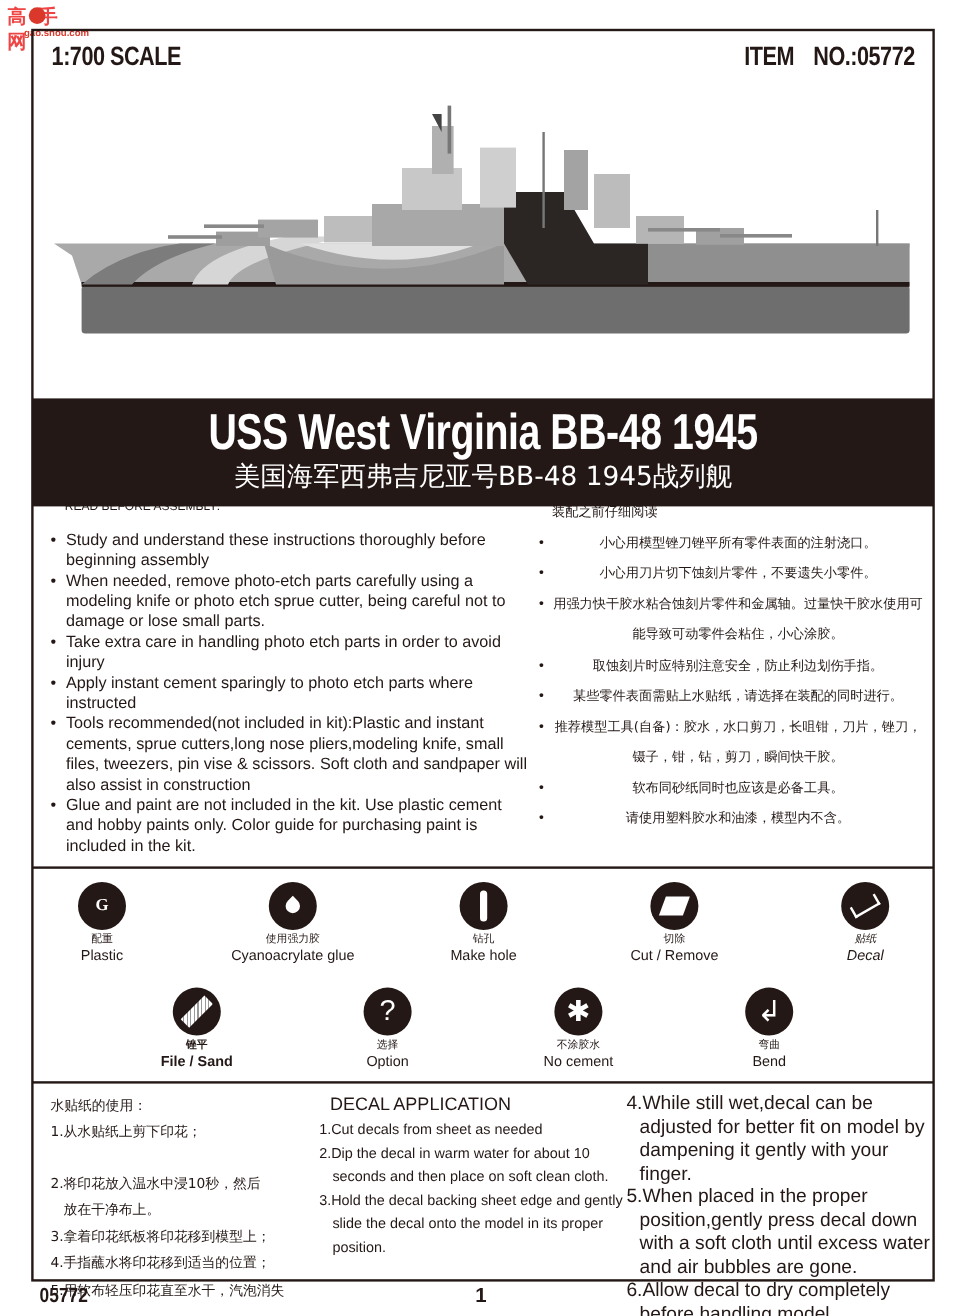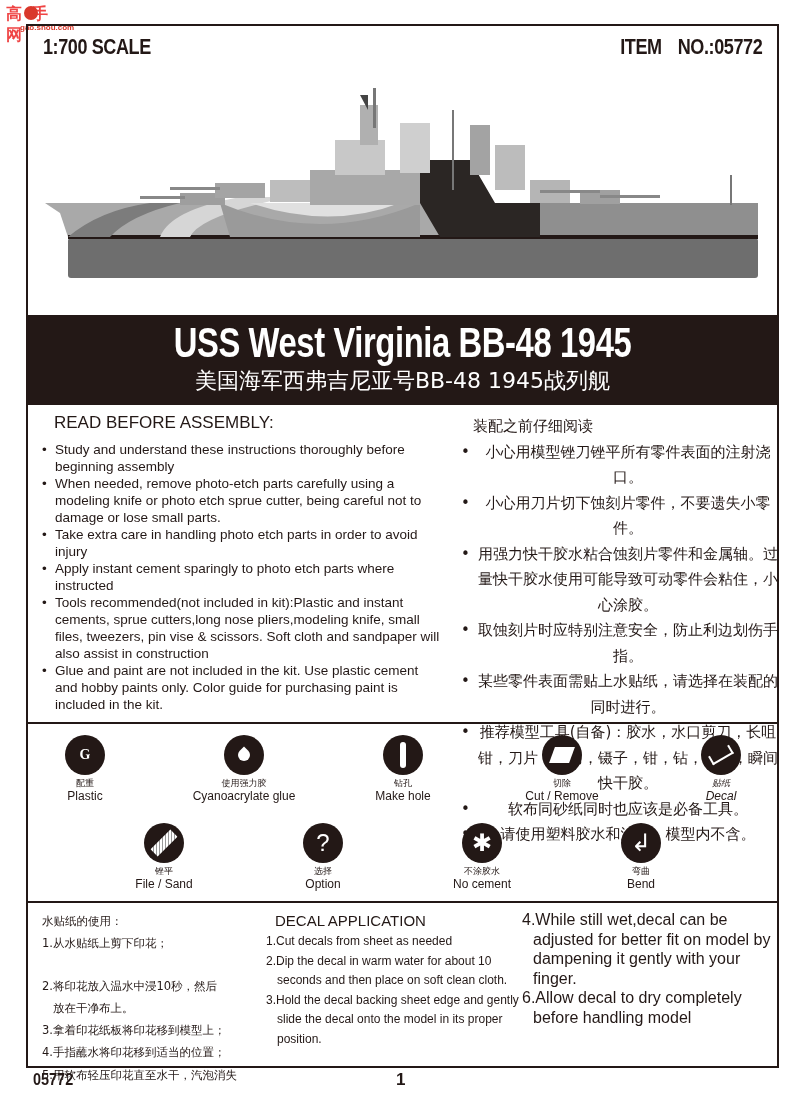--- a/index.html
+++ b/index.html
@@ -6,28 +6,28 @@
   body { width: 800px; height: 1097px; background: #ffffff; position: relative; overflow: hidden;
          font-family: "Liberation Sans", sans-serif; color: #231816; }
   .logo { position: absolute; left: 4px; top: 4px; width: 70px; height: 30px; }
   .logo .l1 { position: absolute; left: 2px; top: 0; font-size: 16px; font-weight: bold; color: #ef4444; letter-spacing: 10px; font-family: "DejaVu Sans", sans-serif; }
   .logo .dot { position: absolute; left: 20px; top: 2px; width: 14px; height: 14px; border-radius: 50%; background: #d9382b; }
   .logo .l2 { position: absolute; left: 16px; top: 19px; font-size: 8px; color: #d9382b; font-weight: bold; }
   .frame { position: absolute; left: 26px; top: 24px; width: 753px; height: 1044px; border: 2px solid #231816; }
   .scale { position: absolute; left: 43px; top: 34px; font-size: 22px; font-weight: bold; font-family: "Liberation Sans", sans-serif; transform: scaleX(0.82); transform-origin: left; letter-spacing: -0.5px; }
   .item { position: absolute; right: 38px; top: 34px; font-size: 22px; font-weight: bold; transform: scaleX(0.82); transform-origin: right; letter-spacing: -0.5px; word-spacing: 14px; }
   .ship { position: absolute; left: 40px; top: 85px; width: 720px; height: 195px; }
-  .banner { position: absolute; left: 27px; top: 315px; width: 751px; height: 90px; background: #231816; color: #fff; text-align: center; }
+  .banner { position: absolute; left: 27px; top: 332px; width: 751px; height: 90px; background: #231816; color: #fff; text-align: center; }
   .banner .en { font-size: 42px; font-weight: bold; margin-top: 4px; transform: scaleX(0.78); letter-spacing: -0.5px; line-height: 48px; }
   .banner .cn { font-size: 22px; line-height: 28px; font-family: "DejaVu Sans", sans-serif; }
   .left-col { position: absolute; left: 40px; top: 414px; width: 400px; font-size: 13.5px; line-height: 17px; }
-  .left-col .hd { margin-left: 14px; margin-bottom: 10px; font-size: 17px; }
+  .left-col .hd { margin-left: 14px; margin-bottom: 10px; font-size: 10px; }
   .bul { position: relative; padding-left: 15px; }
   .bul::before { content: "•"; position: absolute; left: 2px; top: 0; }
-  .right-col { position: absolute; left: 460px; top: 414px; width: 310px; font-size: 15px; font-family: "DejaVu Sans", sans-serif; line-height: 25.5px; margin-left: 13px; }
+  .right-col { position: absolute; left: 460px; top: 414px; width: 310px; font-size: 11px; font-family: "DejaVu Sans", sans-serif; line-height: 25.5px; }
   .right-col .hd { margin-bottom: 0; }
   .right-col .bul { padding-left: 0; text-align: center; }
   .right-col .bul::before { left: -12px; }
   .hline { position: absolute; left: 27px; width: 751px; height: 2px; background: #231816; }
   .icons { position: absolute; left: 27px; top: 725px; width: 751px; height: 176px; }
   .ic { position: absolute; width: 160px; text-align: center; }
   .ic .circ { width: 40px; height: 40px; border-radius: 50%; background: #231816; margin: 0 auto 2px; display: flex; align-items: center; justify-content: center; color: #fff; font-size: 24px; }
   .ic .cn { font-size: 9px; font-family: "DejaVu Sans", sans-serif; line-height: 12px; }
   .ic .en { font-size: 12px; line-height: 14px; }
   .dec-cn { position: absolute; left: 42px; top: 910px; width: 220px; font-size: 11.5px; font-family: "DejaVu Sans", sans-serif; line-height: 22.3px; }
@@ -144,21 +144,21 @@
     <div class="cn">切除</div>
     <div class="en">Cut / Remove</div>
   </div>
   <div class="ic" style="left:614px;top:10px;font-style:italic;">
     <div class="circ">
         <span style="display:block;width:24px;height:10px;border:2px solid #fff;border-top:none;transform:rotate(-30deg);"></span>
       </div>
     <div class="cn">贴纸</div>
     <div class="en">Decal</div>
   </div>
-  <div class="ic" style="left:57px;top:98px;">
+  <div class="ic" style="left:57px;top:98px;font-weight:bold;">
     <div class="circ">
         <span style="display:block;width:10px;height:28px;background:repeating-linear-gradient(45deg,#fff 0 2px,#999 2px 3px);transform:rotate(45deg);"></span>
       </div>
     <div class="cn">锉平</div>
     <div class="en">File / Sand</div>
   </div>
   <div class="ic" style="left:216px;top:98px;">
     <div class="circ">?</div>
     <div class="cn">选择</div>
     <div class="en">Option</div>
@@ -188,17 +188,18 @@
 
 <div class="dec-en">
   <div class="hd">DECAL APPLICATION</div>
   <span class="num">1.Cut decals from sheet as needed</span>
   <span class="num">2.Dip the decal in warm water for about 10 seconds and then place on soft clean cloth.</span>
   <span class="num">3.Hold the decal backing sheet edge and gently slide the decal onto the model in its proper position.</span>
 </div>
 
 <div class="dec-en2">
   <span class="num">4.While still wet,decal can be adjusted for better fit on model by dampening it gently with your finger.</span>
+  <span class="num">5.When placed in the proper position,gently press decal down with a soft cloth until excess water and air bubbles are gone.</span>
   <span class="num">6.Allow decal to dry completely before handling model</span>
 </div>
 
 <div class="foot-l">05772</div>
 <div class="foot-c">1</div>
 
 </body></html>

